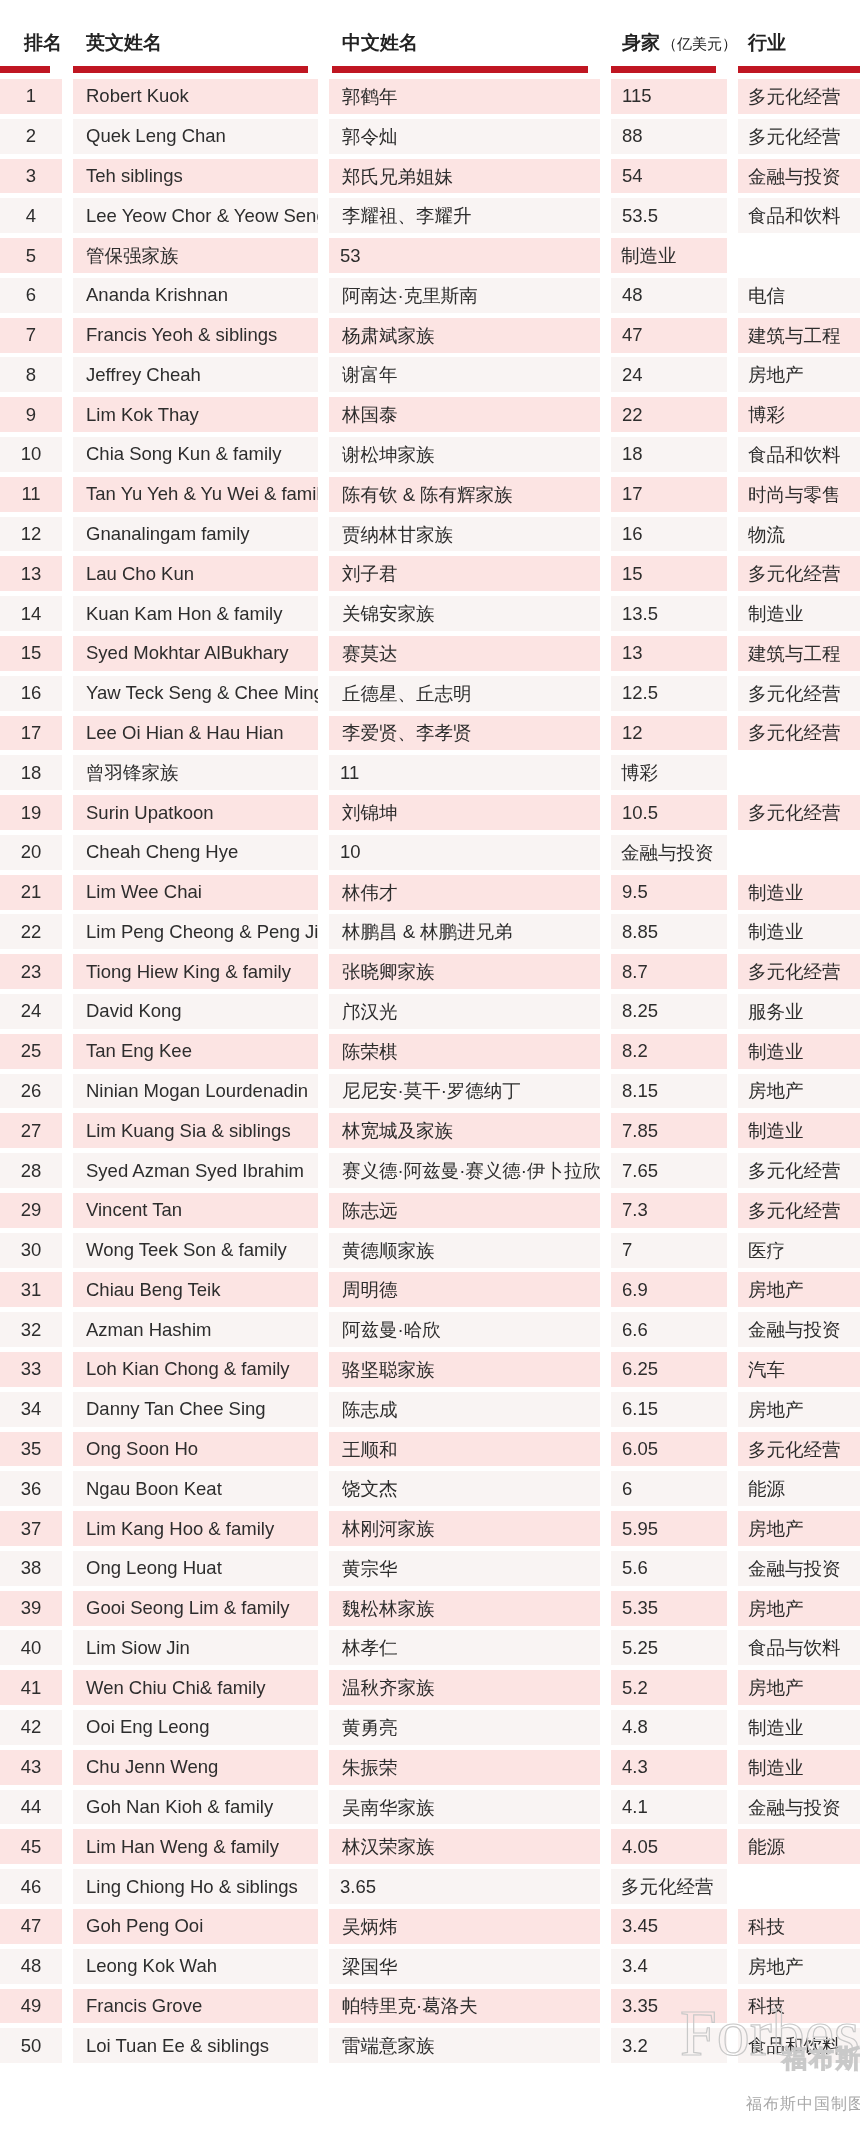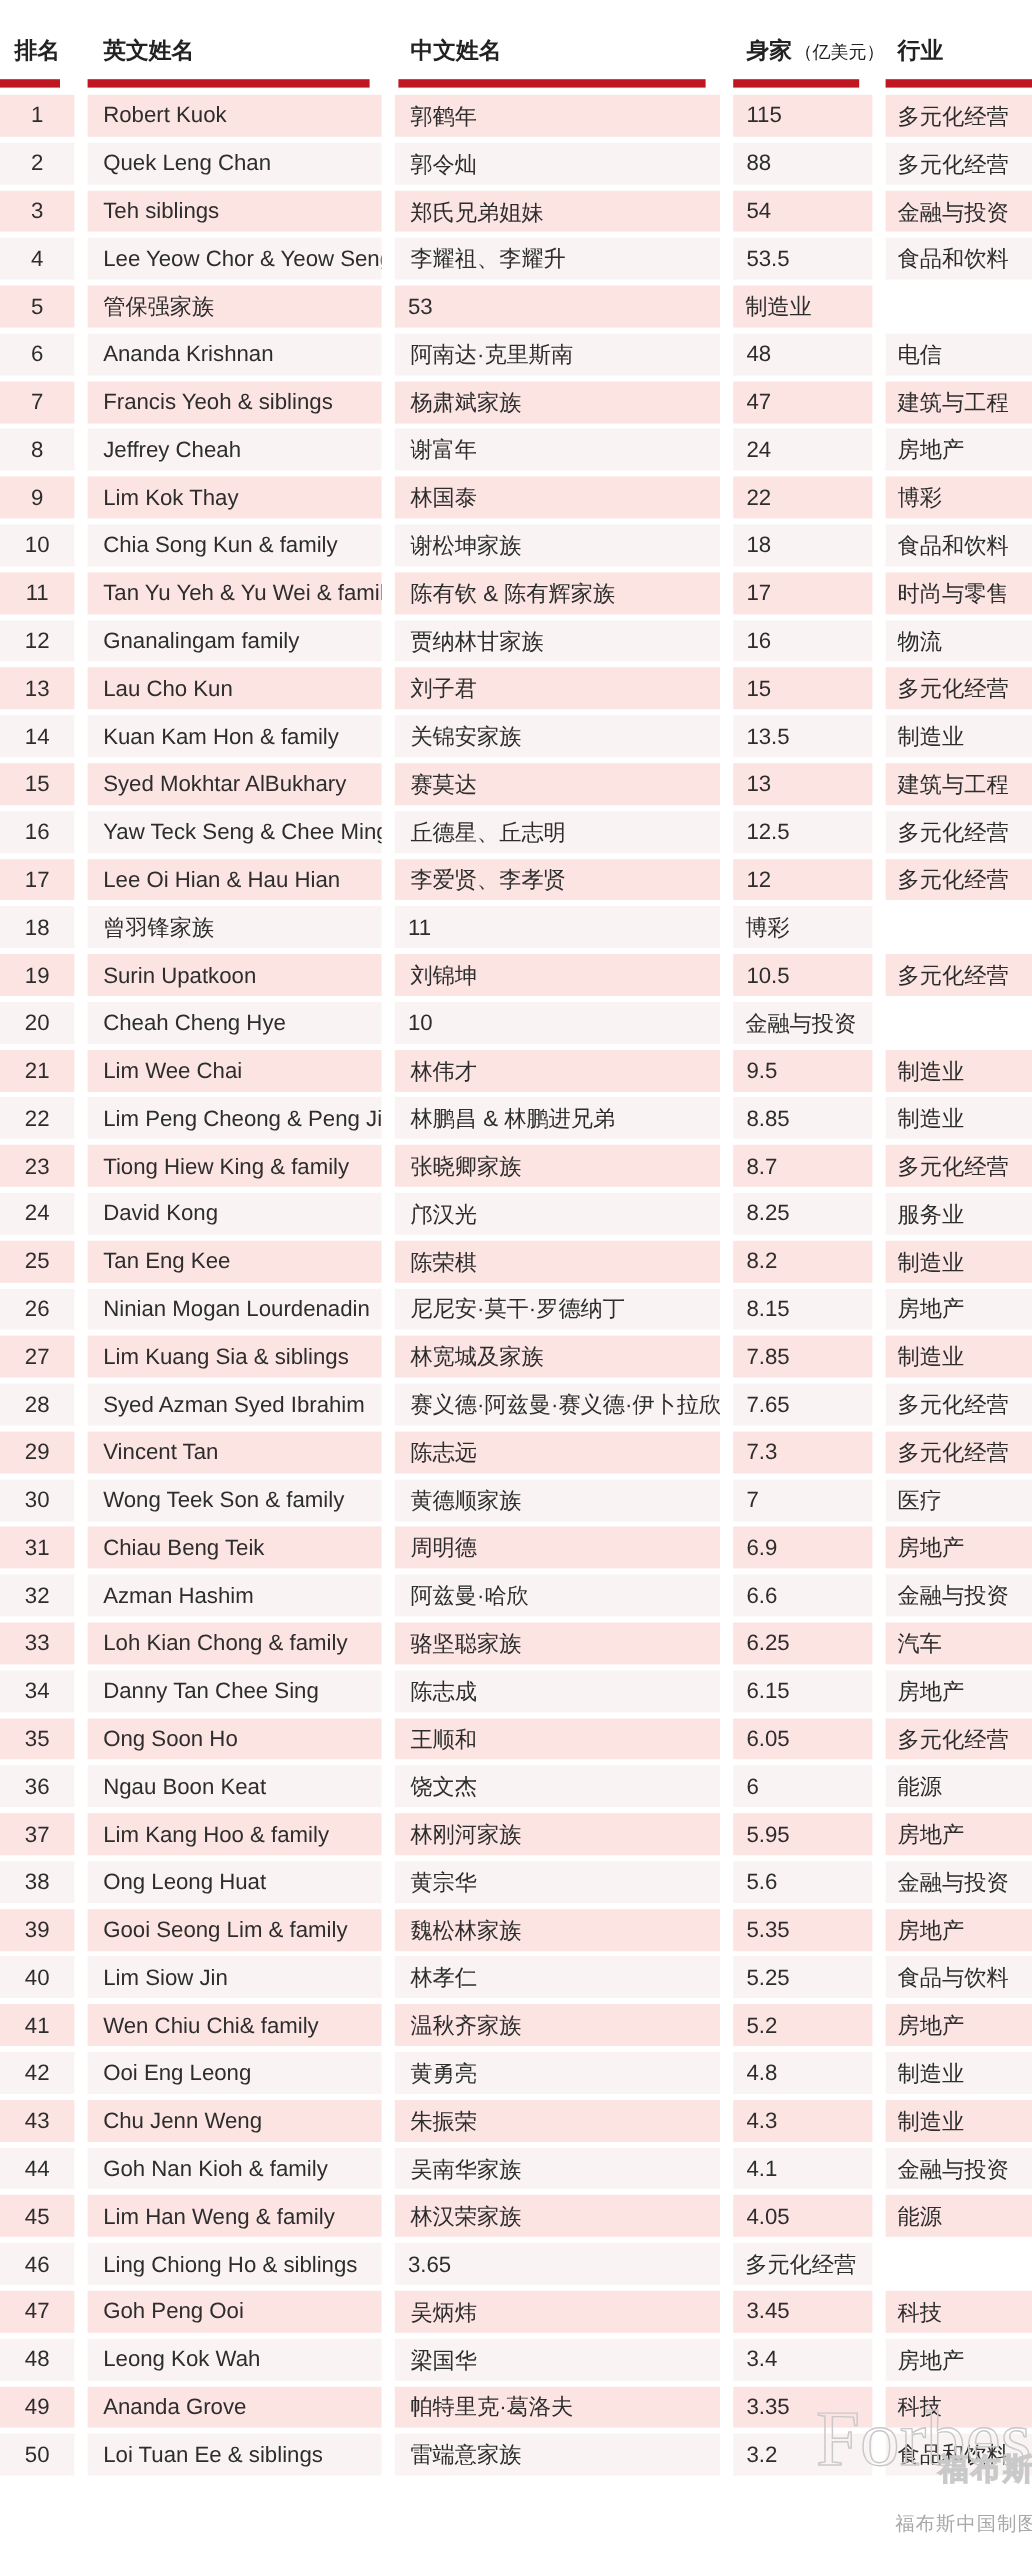--- a/index.html
+++ b/index.html
@@ -15,21 +15,21 @@
     display:grid;
     grid-template-columns:62px 245px 271px 116px 122px;
     column-gap:11px;
     padding-top:30px;
   }
   .hlabel{
     height:26px;line-height:26px;
     font-size:19px;font-weight:bold;color:#222;
     white-space:nowrap;
   }
-  .hc-rank .hlabel{text-align:center;}
+  .hc-rank .hlabel{text-align:right;}
   .hc-en .hlabel,.hc-zh .hlabel{padding-left:13px;}
   .hc-worth .hlabel{padding-left:11px;}
   .hc-ind .hlabel{padding-left:10px;}
   .unit{font-size:15px;font-weight:500;margin-left:2px;}
   .hbar{height:7px;margin-top:10px;background:var(--red,#c01622);}
   .hc-rank .hbar{width:50px;}
   .hc-en .hbar{width:235px;}
   .hc-zh .hbar{width:256px;margin-left:3px;}
   .hc-worth .hbar{width:105px;}
   .hc-ind .hbar{width:122px;}
@@ -432,21 +432,21 @@
   </div>
       <div class="row even">
     <div class="cell c-rank">48</div>
     <div class="cell c-en">Leong Kok Wah</div>
     <div class="cell c-zh">梁国华</div>
     <div class="cell c-worth">3.4</div>
     <div class="cell c-ind">房地产</div>
   </div>
       <div class="row odd">
     <div class="cell c-rank">49</div>
-    <div class="cell c-en">Ananda Grove</div>
+    <div class="cell c-en">Francis Grove</div>
     <div class="cell c-zh">帕特里克·葛洛夫</div>
     <div class="cell c-worth">3.35</div>
     <div class="cell c-ind">科技</div>
   </div>
       <div class="row even">
     <div class="cell c-rank">50</div>
     <div class="cell c-en">Loi Tuan Ee &amp; siblings</div>
     <div class="cell c-zh">雷端意家族</div>
     <div class="cell c-worth">3.2</div>
     <div class="cell c-ind">食品和饮料</div>

